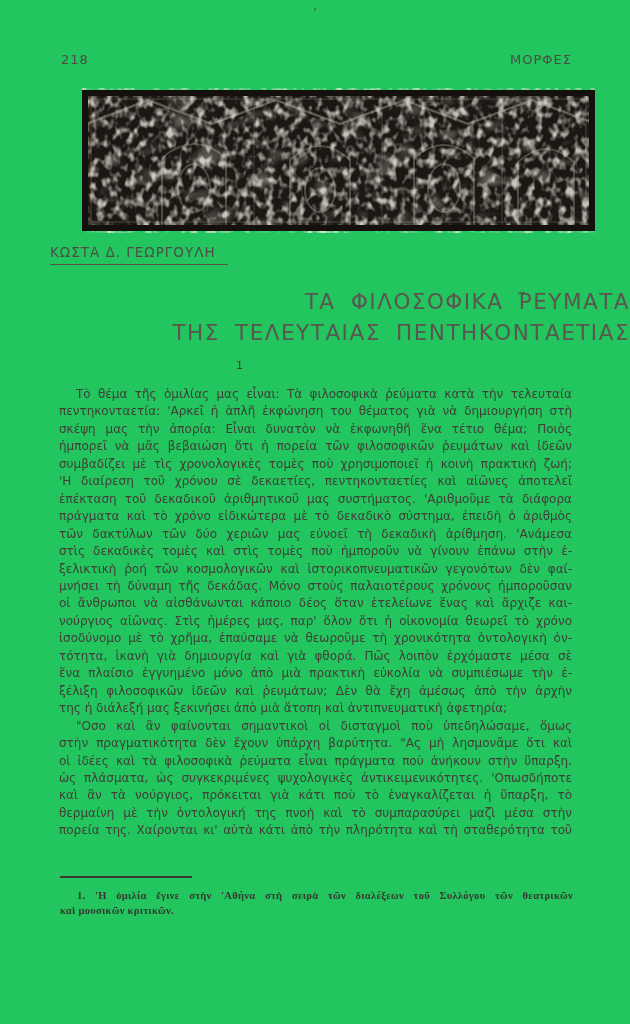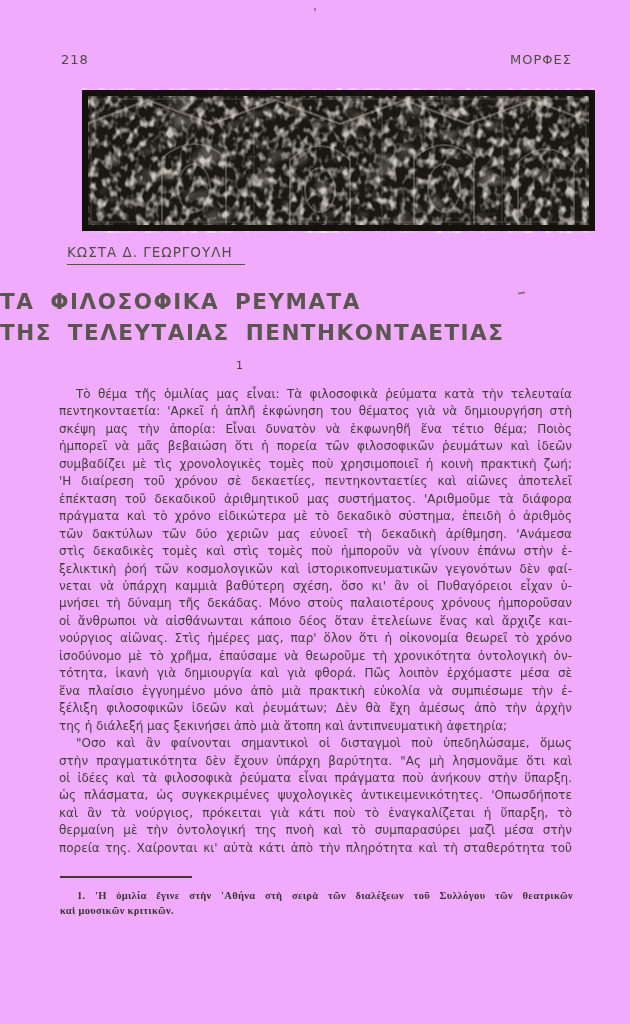--- a/index.html
+++ b/index.html
@@ -1,36 +1,36 @@
 <!DOCTYPE html>
 <html lang="el"><head>
 <meta charset="utf-8">
 <style>
   html,body { margin:0; padding:0; }
   body { background:#ece4d5; }
   .page {
     position:relative; width:630px; height:1024px;
-    background:#f0abfc; overflow:hidden;
+    background:#22c55e; overflow:hidden;
     font-family:"DejaVu Sans", sans-serif; color:#44403a;
   }
   .running-header {
     position:absolute; top:52px; left:61px; right:58px;
     display:flex; justify-content:space-between;
     font-size:13px; letter-spacing:1px; color:#4e4a44;
   }
   .artwork-wrap { position:absolute; top:88px; left:82px; width:513px; height:145px; }
   .author-byline {
-    position:absolute; top:244px; left:67px;
+    position:absolute; top:244px; left:50px;
     font-size:13.5px; letter-spacing:1px; color:#504c45;
     border-bottom:1.5px solid #55514a; padding:0 12px 4px 0;
   }
   .article-title {
     position:absolute; top:286px; left:0; width:630px;
-    text-align:left; font-size:21.5px; letter-spacing:1.5px; word-spacing:7px;
-    color:#5a564f; line-height:31px; font-weight:700;
+    text-align:right; font-size:21.5px; letter-spacing:1.5px; word-spacing:7px;
+    color:#5a564f; line-height:31px; font-weight:400;
   }
   .footnote-ref-mark { position:absolute; top:359px; left:236px; font-size:11px; color:#44403a; }
   .body-text {
     position:absolute; top:386px; left:59px; width:513px;
     font-size:12px; line-height:17.45px; color:#423e38;
   }
   .tline { text-align:justify; text-align-last:justify; }
   .tline.short { text-align-last:left; }
   .tline.indent { text-indent:17px; }
   .footnote-rule { position:absolute; top:876px; left:60px; width:132px; height:2px; background:#3c3832; }
@@ -105,21 +105,20 @@
       <div class="tline plain">πεντηκονταετία: 'Αρκεῖ ἡ ἁπλῆ ἐκφώνηση του θέματος γιὰ νὰ δημιουργήση στὴ</div>
       <div class="tline plain">σκέψη μας τὴν ἀπορία: Εἶναι δυνατὸν νὰ ἐκφωνηθῆ ἕνα τέτιο θέμα; Ποιὸς</div>
       <div class="tline plain">ἠμπορεῖ νὰ μᾶς βεβαιώση ὅτι ἡ πορεία τῶν φιλοσοφικῶν ῥευμάτων καὶ ἰδεῶν</div>
       <div class="tline plain">συμβαδίζει μὲ τὶς χρονολογικὲς τομὲς ποὺ χρησιμοποιεῖ ἡ κοινὴ πρακτικὴ ζωή;</div>
       <div class="tline plain">'Η διαίρεση τοῦ χρόνου σὲ δεκαετίες, πεντηκονταετίες καὶ αἰῶνες ἀποτελεῖ</div>
       <div class="tline plain">ἐπέκταση τοῦ δεκαδικοῦ ἀριθμητικοῦ μας συστήματος. 'Αριθμοῦμε τὰ διάφορα</div>
       <div class="tline plain">πράγματα καὶ τὸ χρόνο εἰδικώτερα μὲ τὸ δεκαδικὸ σύστημα, ἐπειδὴ ὁ ἀριθμὸς</div>
       <div class="tline plain">τῶν δακτύλων τῶν δύο χεριῶν μας εὐνοεῖ τὴ δεκαδικὴ ἀρίθμηση. 'Ανάμεσα</div>
       <div class="tline plain">στὶς δεκαδικὲς τομὲς καὶ στὶς τομὲς ποὺ ἠμποροῦν νὰ γίνουν ἐπάνω στὴν ἐ-</div>
       <div class="tline plain">ξελικτικὴ ῥοή τῶν κοσμολογικῶν καὶ ἱστορικοπνευματικῶν γεγονότων δὲν φαί-</div>
-      <div class="tline plain">νεται νὰ ὑπάρχη καμμιὰ βαθύτερη σχέση, ὅσο κι' ἂν οἱ Πυθαγόρειοι εἶχαν ὑ-</div>
       <div class="tline plain">μνήσει τὴ δύναμη τῆς δεκάδας. Μόνο στοὺς παλαιοτέρους χρόνους ἠμποροῦσαν</div>
       <div class="tline plain">οἱ ἄνθρωποι νὰ αἰσθάνωνται κάποιο δέος ὅταν ἐτελείωνε ἕνας καὶ ἄρχιζε και-</div>
       <div class="tline plain">νούργιος αἰῶνας. Στὶς ἡμέρες μας, παρ' ὅλον ὅτι ἡ οἰκονομία θεωρεῖ τὸ χρόνο</div>
       <div class="tline plain">ἰσοδύνομο μὲ τὸ χρῆμα, ἐπαύσαμε νὰ θεωροῦμε τὴ χρονικότητα ὀντολογικὴ ὀν-</div>
       <div class="tline plain">τότητα, ἱκανὴ γιὰ δημιουργία καὶ γιὰ φθορά. Πῶς λοιπὸν ἐρχόμαστε μέσα σὲ</div>
       <div class="tline plain">ἕνα πλαίσιο ἐγγυημένο μόνο ἀπὸ μιὰ πρακτικὴ εὐκολία νὰ συμπιέσωμε τὴν ἐ-</div>
       <div class="tline plain">ξέλιξη φιλοσοφικῶν ἰδεῶν καὶ ῥευμάτων; Δὲν θὰ ἔχη ἀμέσως ἀπὸ τὴν ἀρχὴν</div>
       <div class="tline short">της ἡ διάλεξή μας ξεκινήσει ἀπὸ μιὰ ἄτοπη καὶ ἀντιπνευματικὴ ἀφετηρία;</div>
       <div class="tline indent">"Οσο καὶ ἂν φαίνονται σημαντικοὶ οἱ δισταγμοὶ ποὺ ὑπεδηλώσαμε, ὅμως</div>
       <div class="tline plain">στὴν πραγματικότητα δὲν ἔχουν ὑπάρχη βαρύτητα. "Ας μὴ λησμονᾶμε ὅτι καὶ</div>

